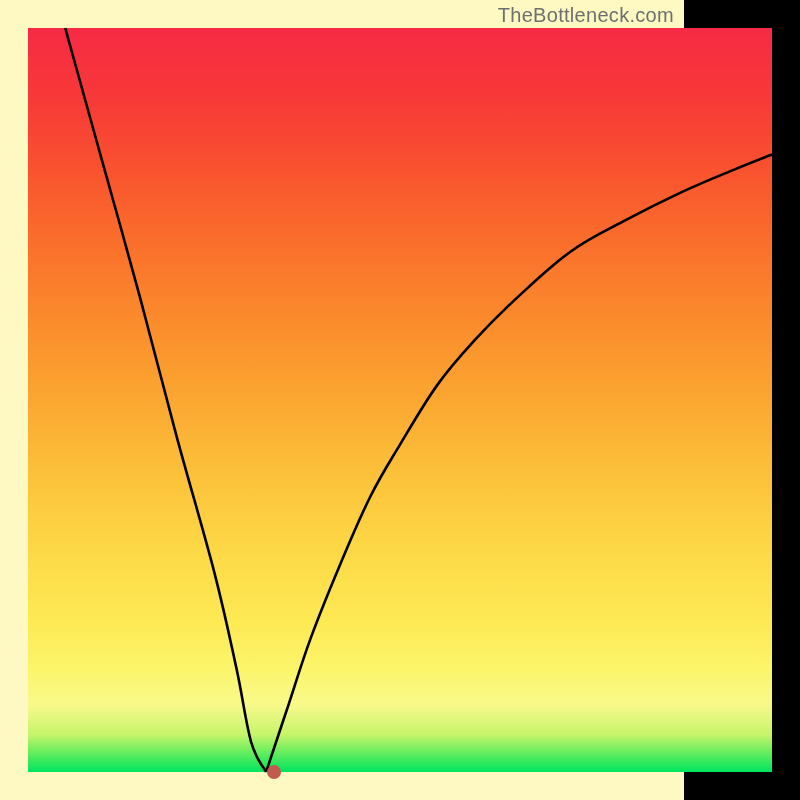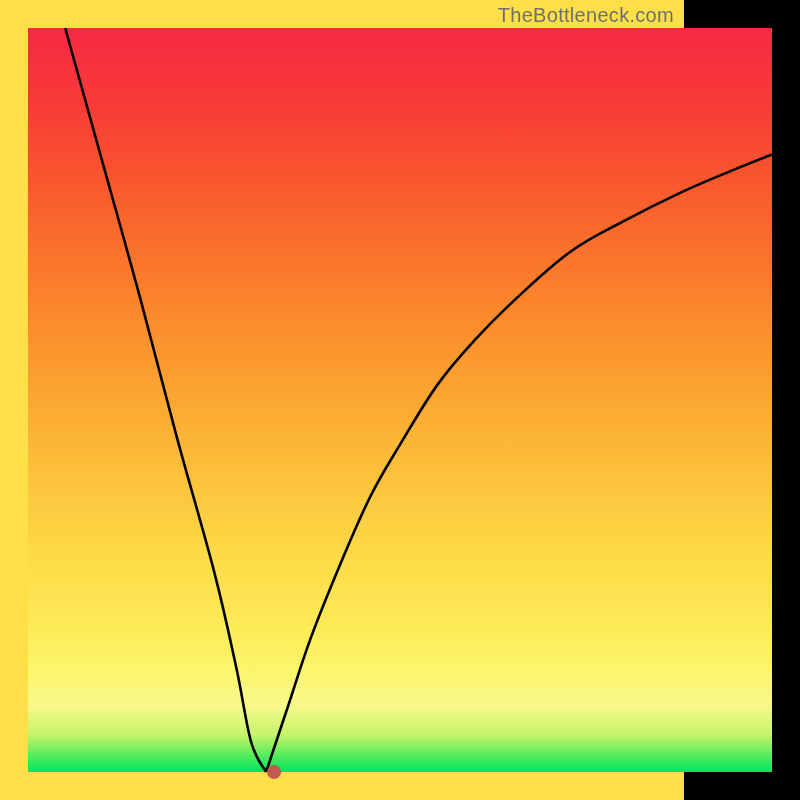--- a/index.html
+++ b/index.html
@@ -8,21 +8,21 @@
     width: 800px;
     height: 800px;
     background: #000;
     font-family: Arial, Helvetica, sans-serif;
     overflow: hidden;
   }
   .frame {
     position: relative;
     width: 684px;
     height: 800px;
-    background: #fde047;
+    background: #fef9c3;
   }
   .plot-area {
     position: absolute;
     left: 28px;
     top: 28px;
     width: 744px;
     height: 744px;
     background: linear-gradient(to top,
       #00e55f 0%,
       #60ed5d 2.5%,

